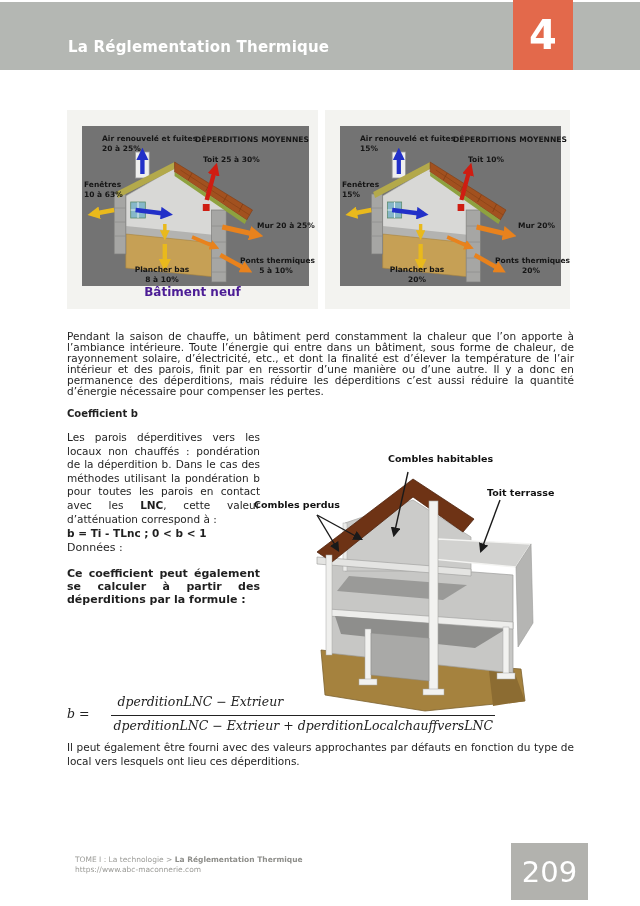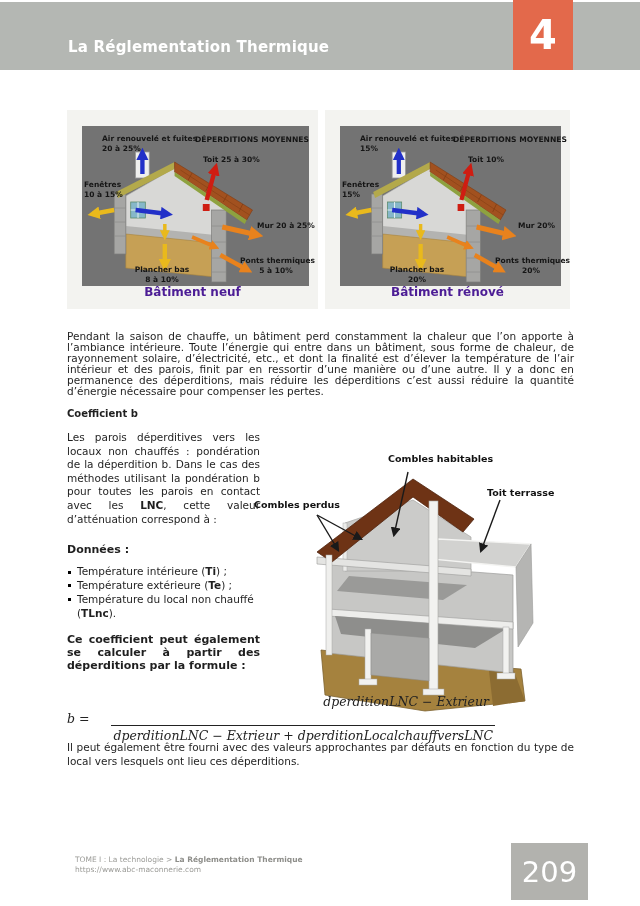--- a/index.html
+++ b/index.html
@@ -23,34 +23,34 @@
   .fig-caption{position:absolute;left:0;right:0;bottom:10px;text-align:center;
     font-weight:bold;font-size:12px;color:#4c1d95;}
   .flabel{position:absolute;font-size:7.5px;font-weight:bold;line-height:9.5px;color:#151515;white-space:nowrap;}
   .flabel.center{text-align:center;}
   
   .intro{position:absolute;left:67px;top:331px;width:507px;font-size:10.5px;line-height:11px;text-align:justify;}
   .leftcol{position:absolute;left:67px;top:408px;width:193px;}
   .leftcol h3{margin:0 0 12px 0;font-size:10px;font-weight:bold;}
   .leftcol p{margin:0;font-size:10.5px;line-height:13.6px;text-align:justify;}
   .relation{font-weight:bold;font-size:10.5px;line-height:13.6px;margin-top:1px;}
-  .donnees-h{margin-top:17px;font-weight:bold;font-size:11px;}
+  .donnees-h{font-weight:normal;font-size:11px;}
   ul.bullets{margin:9px 0 0 0;padding:0;list-style:none;font-size:10.5px;line-height:13.8px;}
   ul.bullets li{position:relative;padding-left:10px;}
   ul.bullets li::before{content:"";position:absolute;left:1px;top:5.5px;width:3px;height:3px;background:#000;}
   .boldpara{margin-top:13px;font-weight:bold;font-size:11px;line-height:13px;text-align:justify;}
   
   .housefig{position:absolute;left:253px;top:413px;width:327px;height:285px;margin-top:32px;}
   .housefig svg{position:absolute;left:0;top:0;width:100%;height:100%;}
   .hlabel{position:absolute;font-size:9.5px;font-weight:bold;color:#111;white-space:nowrap;}
   
   .formula{position:absolute;left:67px;top:694px;display:flex;align-items:center;
     font-family:"DejaVu Serif", serif;font-style:italic;font-size:12.5px;color:#222;}
   .frac{display:inline-flex;flex-direction:column;align-items:stretch;margin-left:22px;}
-  .frac .num{text-align:right;padding:0 6px 16px 6px;border-bottom:1.2px solid #222;}
+  .frac .num{text-align:left;padding:0 6px 6px 6px;border-bottom:1.2px solid #222;}
   .frac .den{text-align:center;padding:2px 2px 0 2px;}
   .closing{position:absolute;left:67px;top:740px;width:507px;font-size:10.5px;line-height:14.4px;text-align:justify;}
   
   .footer-text{position:absolute;left:75px;top:855px;font-size:7.5px;line-height:10px;color:#9b9b97;}
   .footer-text b{color:#8e8e8a;}
   .page-box{position:absolute;left:511px;top:843px;width:77px;height:57px;background:#b2b2ae;
     display:flex;align-items:center;justify-content:center;color:#fff;font-size:29px;}
 </style>
 </head>
 <body>
@@ -120,21 +120,21 @@
       <line x1="142" y1="129" x2="170" y2="144" stroke="#e8821d" stroke-width="4.5" marker-end="url(#mOrgA)"></line>
     </svg>
     <div class="flabel" style="left:20px;top:8px;">
       <div>Air renouvelé et fuites</div>
       <div>20 à 25%</div>
     </div>
     <div class="flabel" style="left:113px;top:9px;font-size:7.6px;">DÉPERDITIONS MOYENNES</div>
     <div class="flabel" style="left:121px;top:29px;">Toit 25 à 30%</div>
     <div class="flabel" style="left:2px;top:54px;">
       <div>Fenêtres</div>
-      <div>10 à 15%</div>
+      <div>10 à 63%</div>
     </div>
     <div class="flabel" style="left:175px;top:95px;">Mur 20 à 25%</div>
     <div class="flabel center" style="left:158px;top:130px;width:72px;">
       <div>Ponts thermiques</div>
       <div>5 à 10%</div>
     </div>
     <div class="flabel center" style="left:48px;top:139px;width:64px;">
       <div>Plancher bas</div>
       <div>8 à 10%</div>
     </div>
@@ -207,34 +207,29 @@
     <div class="flabel" style="left:178px;top:95px;">Mur 20%</div>
     <div class="flabel center" style="left:155px;top:130px;width:72px;">
       <div>Ponts thermiques</div>
       <div>20%</div>
     </div>
     <div class="flabel center" style="left:45px;top:139px;width:64px;">
       <div>Plancher bas</div>
       <div>20%</div>
     </div>
   </div>
-  <div class="fig-caption">Bâtiment rénové</div>
 </div>
 
 <div class="intro">Pendant la saison de chauffe, un bâtiment perd constamment la chaleur que l’on apporte à l’ambiance intérieure. Toute l’énergie qui entre dans un bâtiment, sous forme de chaleur, de rayonnement solaire, d’électricité, etc., et dont la finalité est d’élever la température de l’air intérieur et des parois, finit par en ressortir d’une manière ou d’une autre. Il y a donc en permanence des déperditions, mais réduire les déperditions c’est aussi réduire la quantité d’énergie nécessaire pour compenser les pertes.</div>
 
 <div class="leftcol">
   <h3>Coefficient b</h3>
   <p><span>Les parois déperditives vers les locaux non chauffés : pondération de la déperdition b. Dans le cas des méthodes utilisant la pondération b pour toutes les parois en contact avec les </span><b>LNC</b><span>, cette valeur d’atténuation correspond à :</span></p>
+  <div class="relation">b = Ti - TLnc ; 0 &lt; b &lt; 1</div>
   <div class="donnees-h">Données :</div>
-  <ul class="bullets">
-    <li><span>Température intérieure (</span><b>Ti</b><span>) ;</span></li>
-    <li><span>Température extérieure (</span><b>Te</b><span>) ;</span></li>
-    <li><span>Température du local non chauffé (</span><b>TLnc</b><span>).</span></li>
-  </ul>
   <div class="boldpara">Ce coefficient peut également se calculer à partir des déperditions par la formule :</div>
 </div>
 
 <div class="housefig">
   <svg viewBox="0 0 327 285">
     <defs>
       <marker id="mBlk" markerWidth="7" markerHeight="7" refX="5.4" refY="3.5" orient="auto">
           <path d="M0,0L7,3.5L0,7Z" fill="#1a1a1a"></path>
         </marker>
     </defs>

